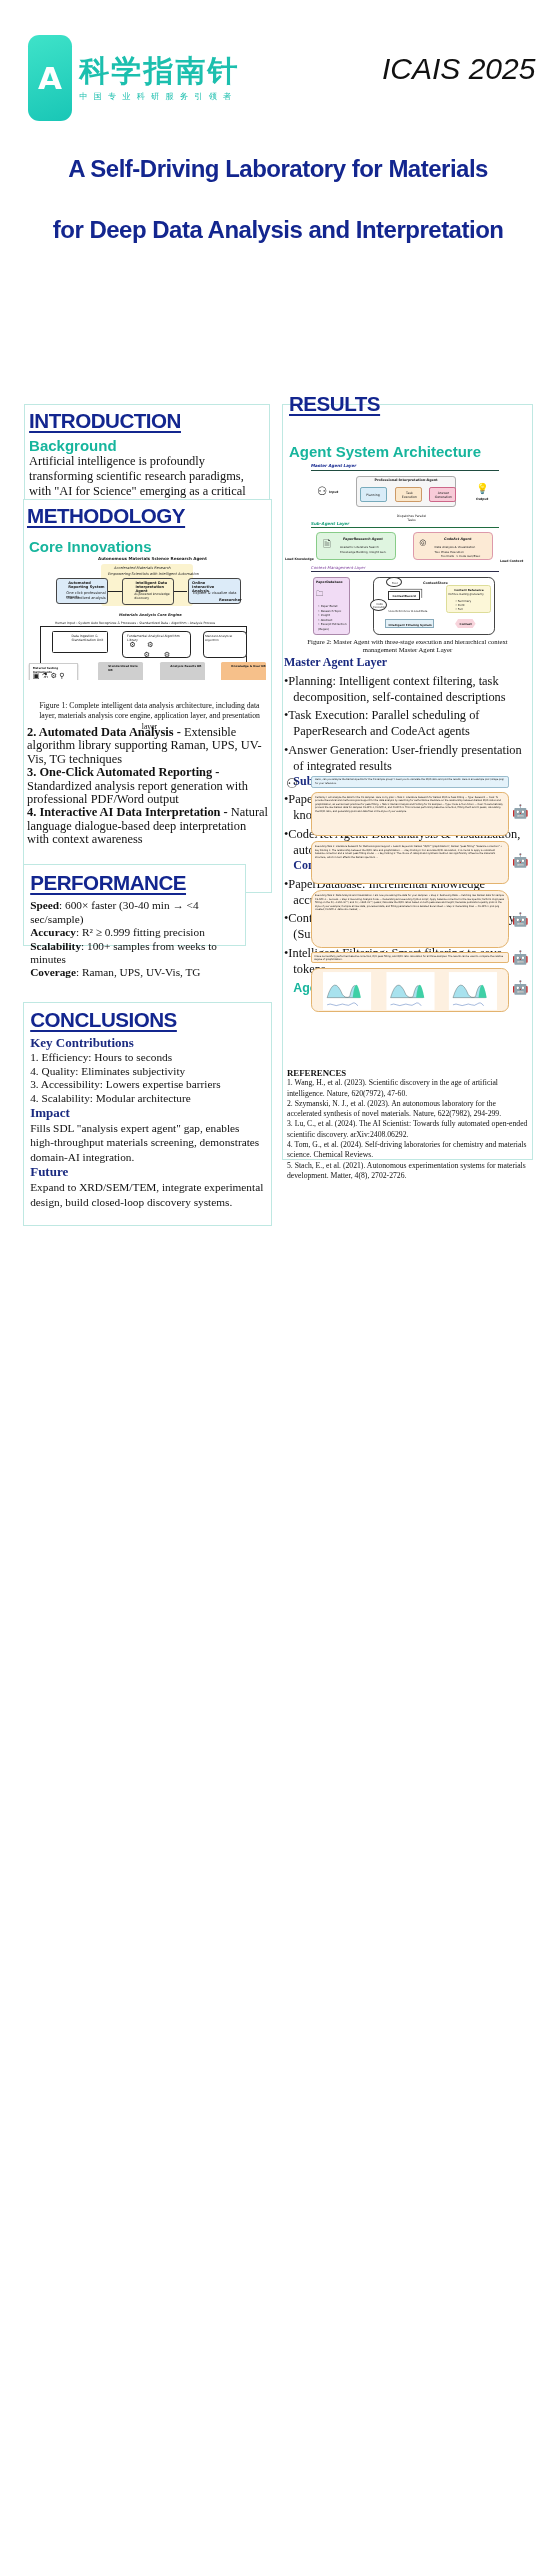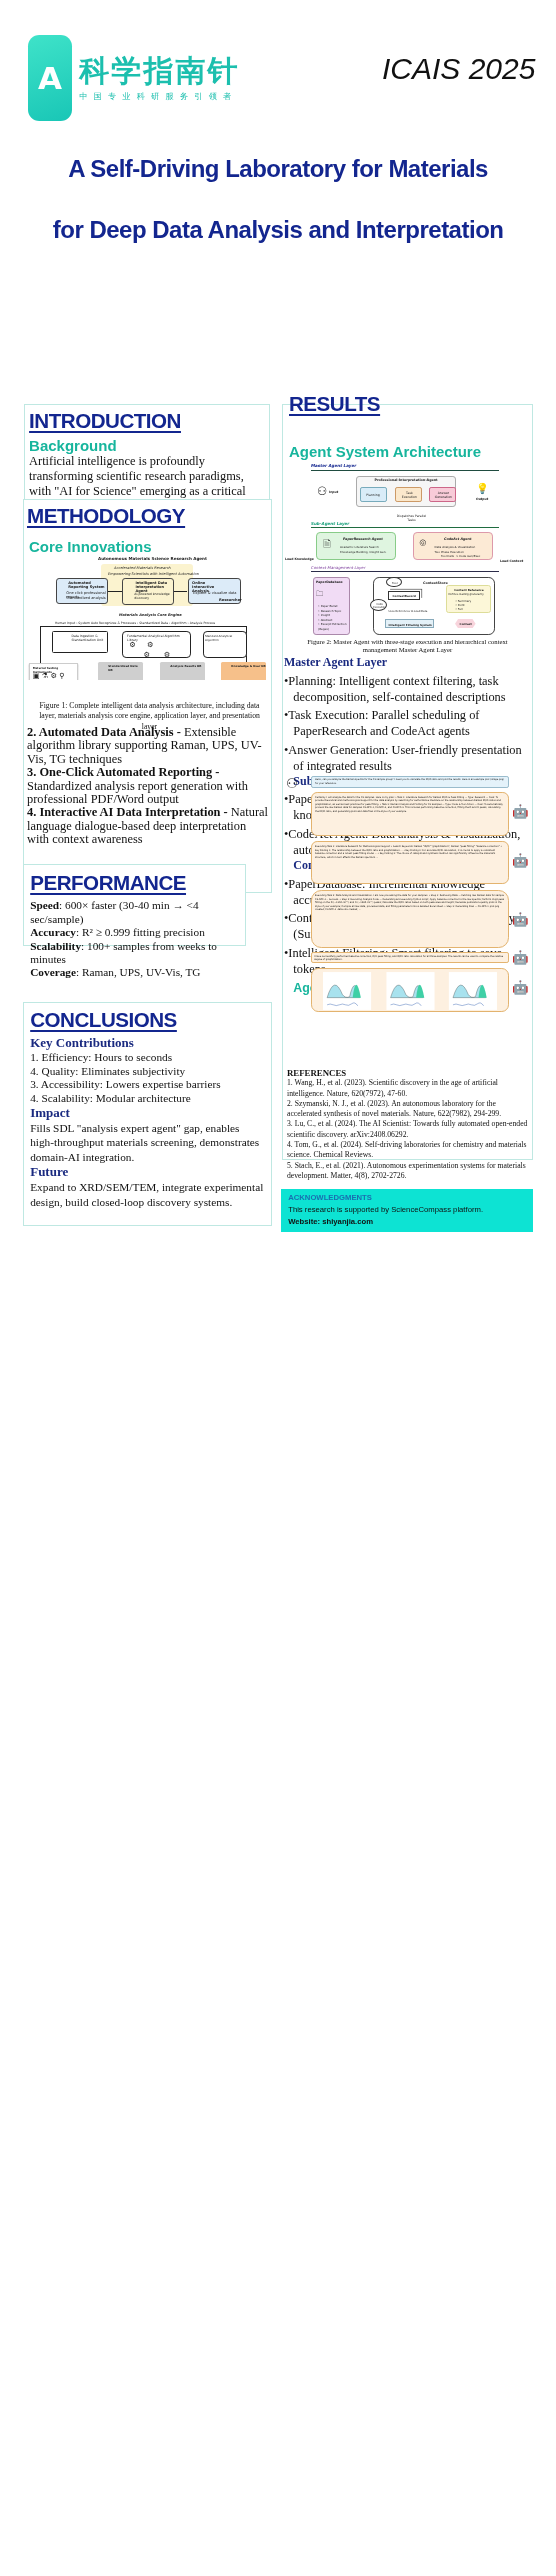--- a/index.html
+++ b/index.html
@@ -283,25 +283,20 @@
 
   <div style="position:absolute; left:287px; top:1068px; width:242px; font-size:7.7px; line-height:10.3px;">
     <div style="font-weight:bold; font-size:8.8px;">REFERENCES</div>
     <div>1. Wang, H., et al. (2023). Scientific discovery in the age of artificial intelligence. Nature, 620(7972), 47-60.</div>
     <div>2. Szymanski, N. J., et al. (2023). An autonomous laboratory for the accelerated synthesis of novel materials. Nature, 622(7982), 294-299.</div>
     <div>3. Lu, C., et al. (2024). The AI Scientist: Towards fully automated open-ended scientific discovery. arXiv:2408.06292.</div>
     <div>4. Tom, G., et al. (2024). Self-driving laboratories for chemistry and materials science. Chemical Reviews.</div>
     <div>5. Stach, E., et al. (2021). Autonomous experimentation systems for materials development. Matter, 4(8), 2702-2726.</div>
   </div>
 
-  <div class="ack">
-    <div class="ack-h">ACKNOWLEDGMENTS</div>
-    <div class="ack-t">This research is supported by ScienceCompass platform.</div>
-    <div class="ack-w">Website: shiyanjia.com</div>
-  </div>
 </div>
 
 <div class="divider" style="top:1261px;"></div>
 
 <div class="paper-page" style="top:1267px; height:845px;">
   <div class="ph" style="top:7.2px;">Under review as a conference paper at ICAIS 2025</div>
   <div class="ln" id="ln-p1" style="top:60px;">
       <div style="height: 12.6px;">000</div>
       <div style="height: 12.6px;">001</div>
       <div style="height: 12.6px;">002</div>

